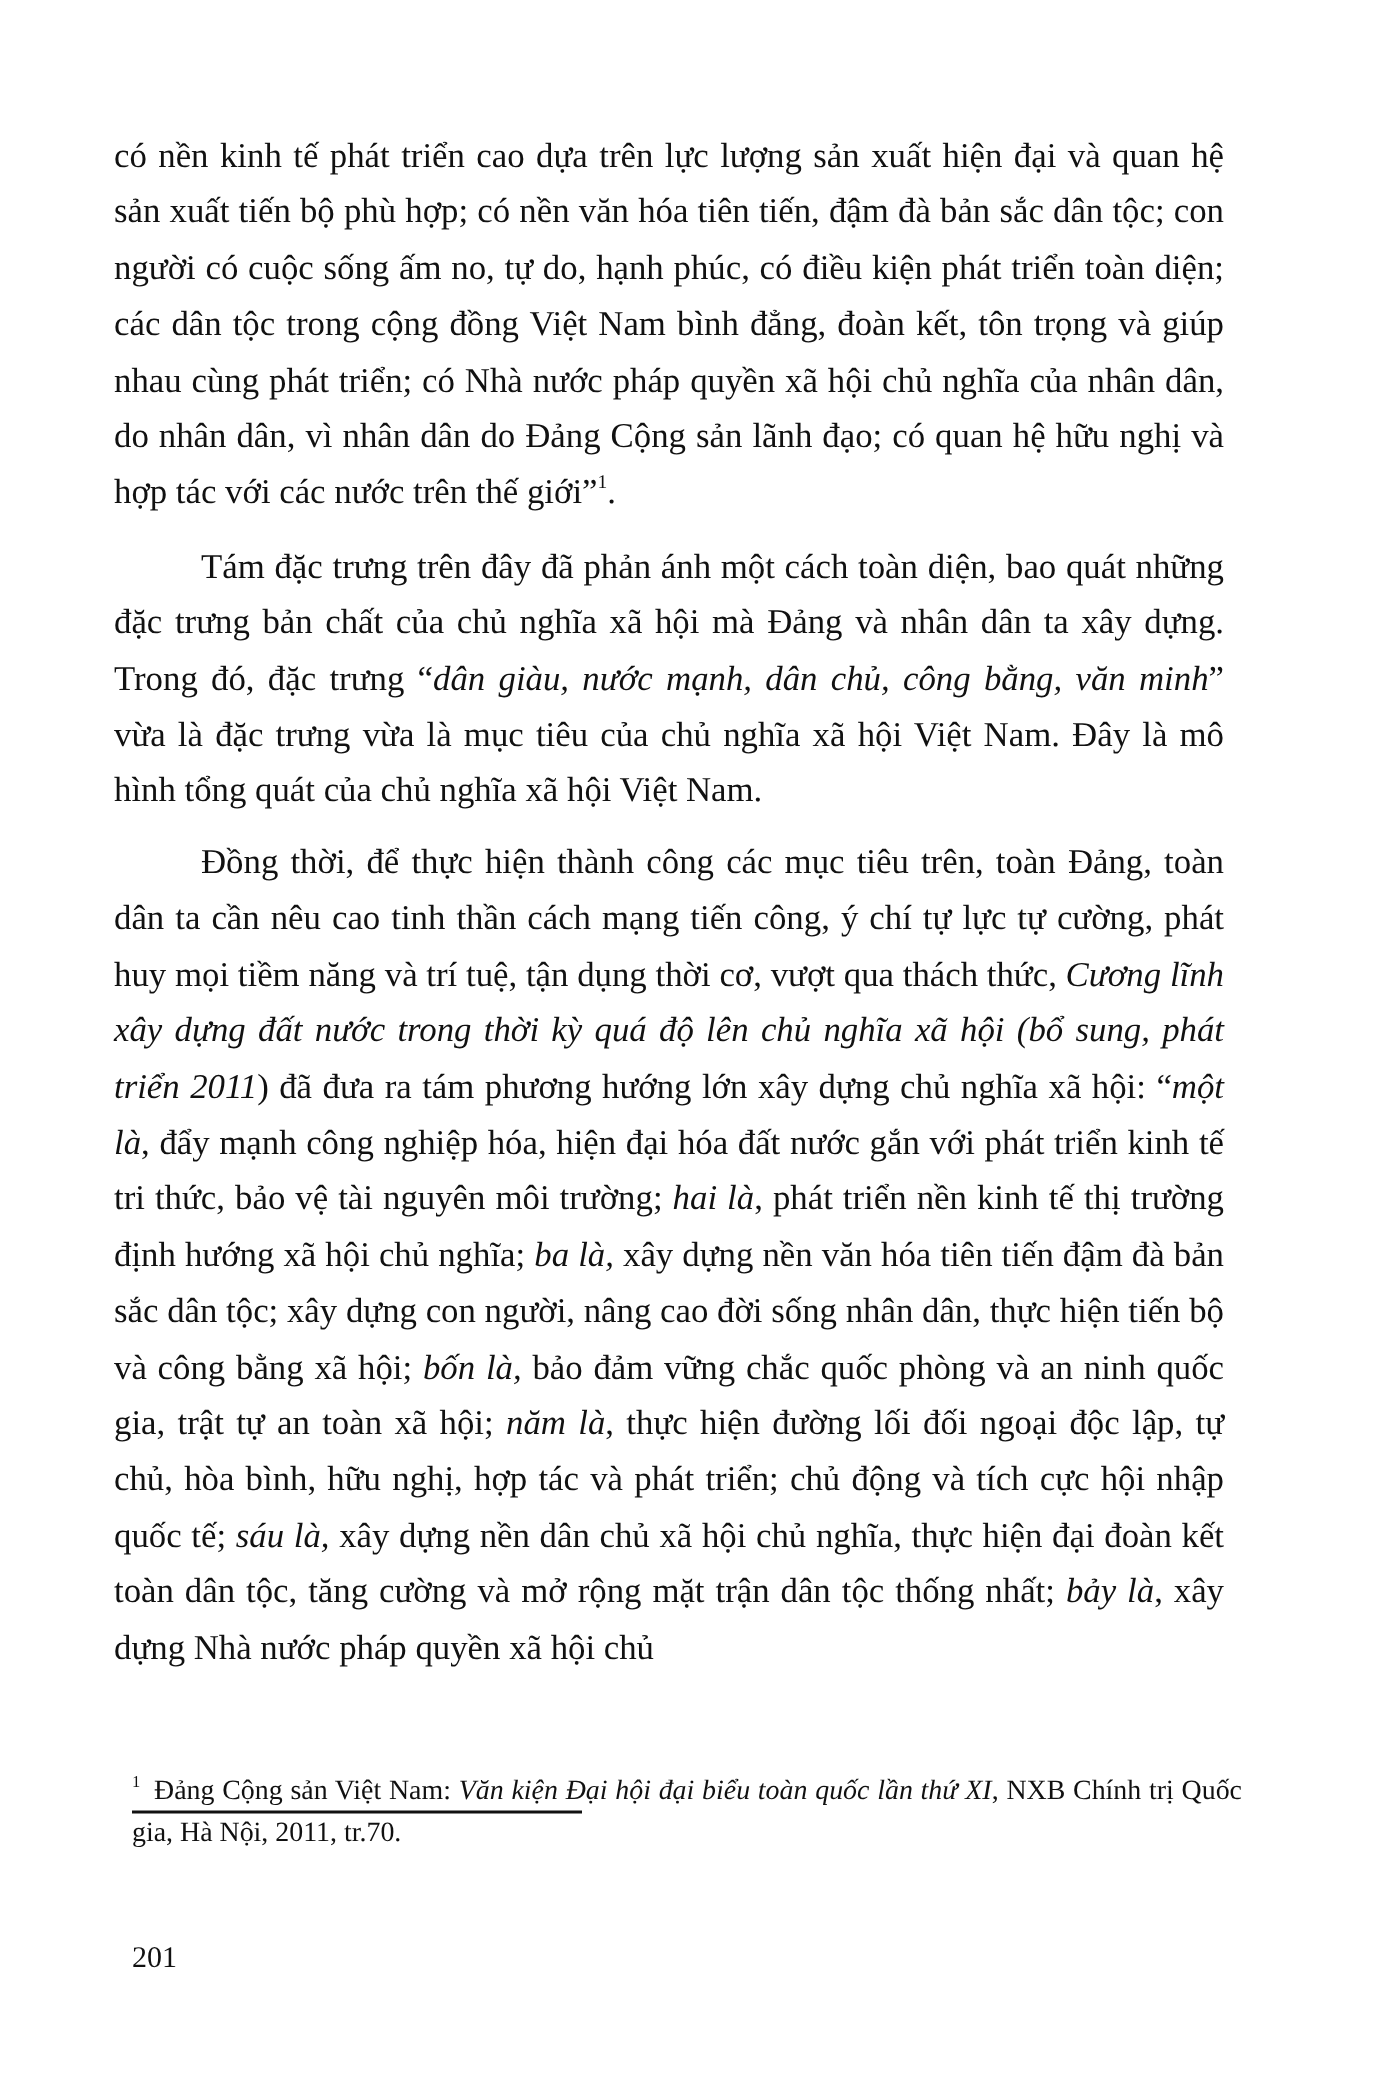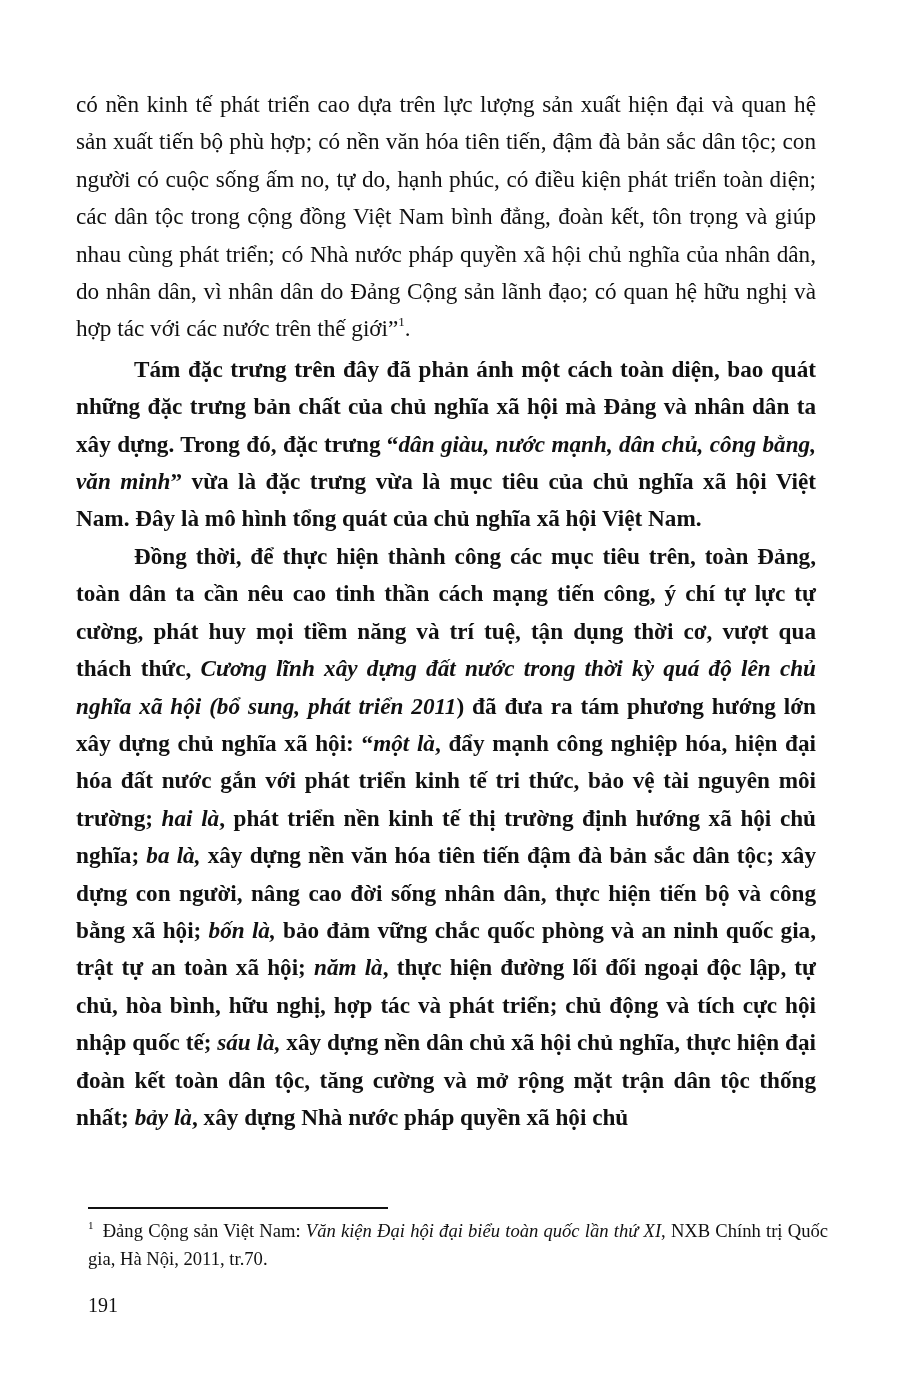--- a/index.html
+++ b/index.html
@@ -26,41 +26,41 @@
       font-size: 23.2px;
       line-height: 37.4px;
       text-align: justify;
       text-align-last: left;
       word-spacing: 0px;
     }
     .para.indent {
       text-indent: 58px;
     }
     .para + .para {
-      font-weight: bold;
+      margin-top: 10px;
     }
     .para i { font-style: italic; }
     sup.fnref {
       font-size: 13px;
       vertical-align: 0;
       position: relative;
       top: -10px;
     }
     .footnote-rule {
       position: absolute;
       left: 88px;
       top: 1207px;
       width: 300px;
       height: 2px;
       background: #111111;
     }
     .footnote {
       position: absolute;
       left: 88px;
-      top: 1218px;
+      top: 1181px;
       width: 740px;
       font-size: 18.6px;
       line-height: 26px;
       text-align: justify;
       text-align-last: left;
     }
     .footnote sup {
       font-size: 11px;
       position: relative;
       top: -8px;
@@ -91,13 +91,13 @@
     <span>Đồng thời, để thực hiện thành công các mục tiêu trên, toàn Đảng, toàn dân ta cần nêu cao tinh thần cách mạng tiến công, ý chí tự lực tự cường, phát huy mọi tiềm năng và trí tuệ, tận dụng thời cơ, vượt qua thách thức, </span><i>Cương lĩnh xây dựng đất nước trong thời kỳ quá độ lên chủ nghĩa xã hội (bổ sung, phát triển 2011</i><span>) đã đưa ra tám phương hướng lớn xây dựng chủ nghĩa xã hội: “</span><i>một là</i><span>, đẩy mạnh công nghiệp hóa, hiện đại hóa đất nước gắn với phát triển kinh tế tri thức, bảo vệ tài nguyên môi trường; </span><i>hai là</i><span>, phát triển nền kinh tế thị trường định hướng xã hội chủ nghĩa; </span><i>ba là,</i><span> xây dựng nền văn hóa tiên tiến đậm đà bản sắc dân tộc; xây dựng con người, nâng cao đời sống nhân dân, thực hiện tiến bộ và công bằng xã hội; </span><i>bốn là,</i><span> bảo đảm vững chắc quốc phòng và an ninh quốc gia, trật tự an toàn xã hội; </span><i>năm là</i><span>, thực hiện đường lối đối ngoại độc lập, tự chủ, hòa bình, hữu nghị, hợp tác và phát triển; chủ động và tích cực hội nhập quốc tế; </span><i>sáu là,</i><span> xây dựng nền dân chủ xã hội chủ nghĩa, thực hiện đại đoàn kết toàn dân tộc, tăng cường và mở rộng mặt trận dân tộc thống nhất; </span><i>bảy là</i><span>, xây dựng Nhà nước pháp quyền xã hội chủ</span>
   </p>
 </div>
 
 <div class="footnote-rule"></div>
 
 <div class="footnote">
   <sup>1</sup><span> Đảng Cộng sản Việt Nam: </span><i>Văn kiện Đại hội đại biểu toàn quốc lần thứ XI</i><span>, NXB Chính trị Quốc gia, Hà Nội, 2011, tr.70.</span>
 </div>
 
-<div class="page-number">191</div>
+<div class="page-number">201</div>
 
 </body></html>

